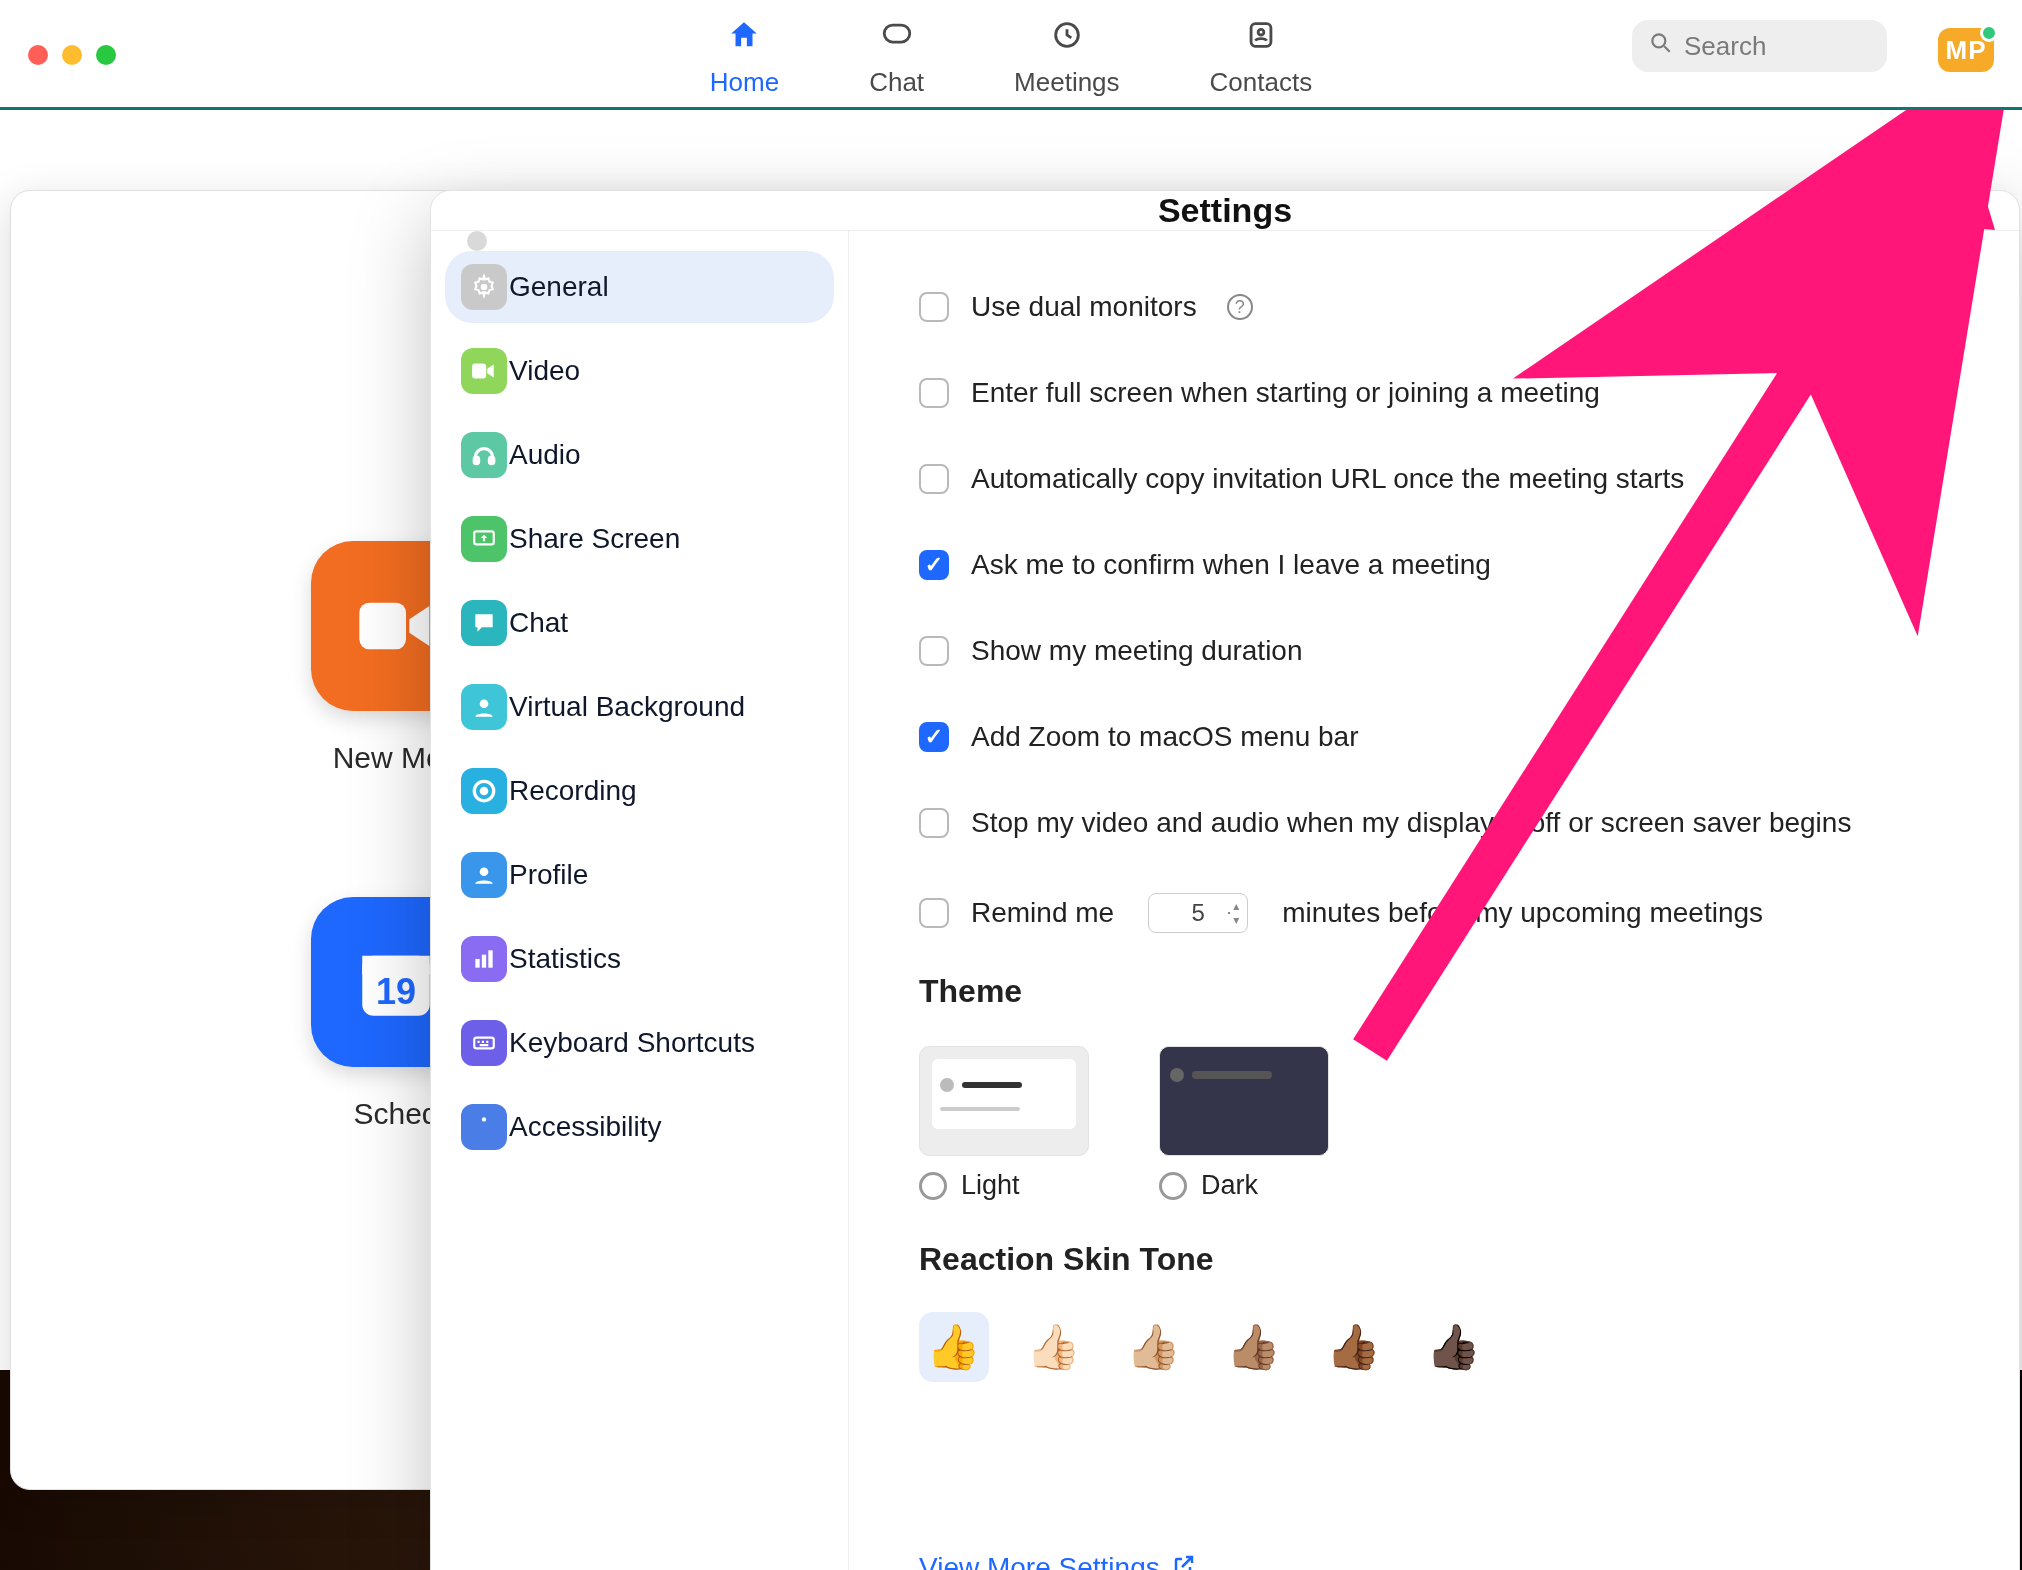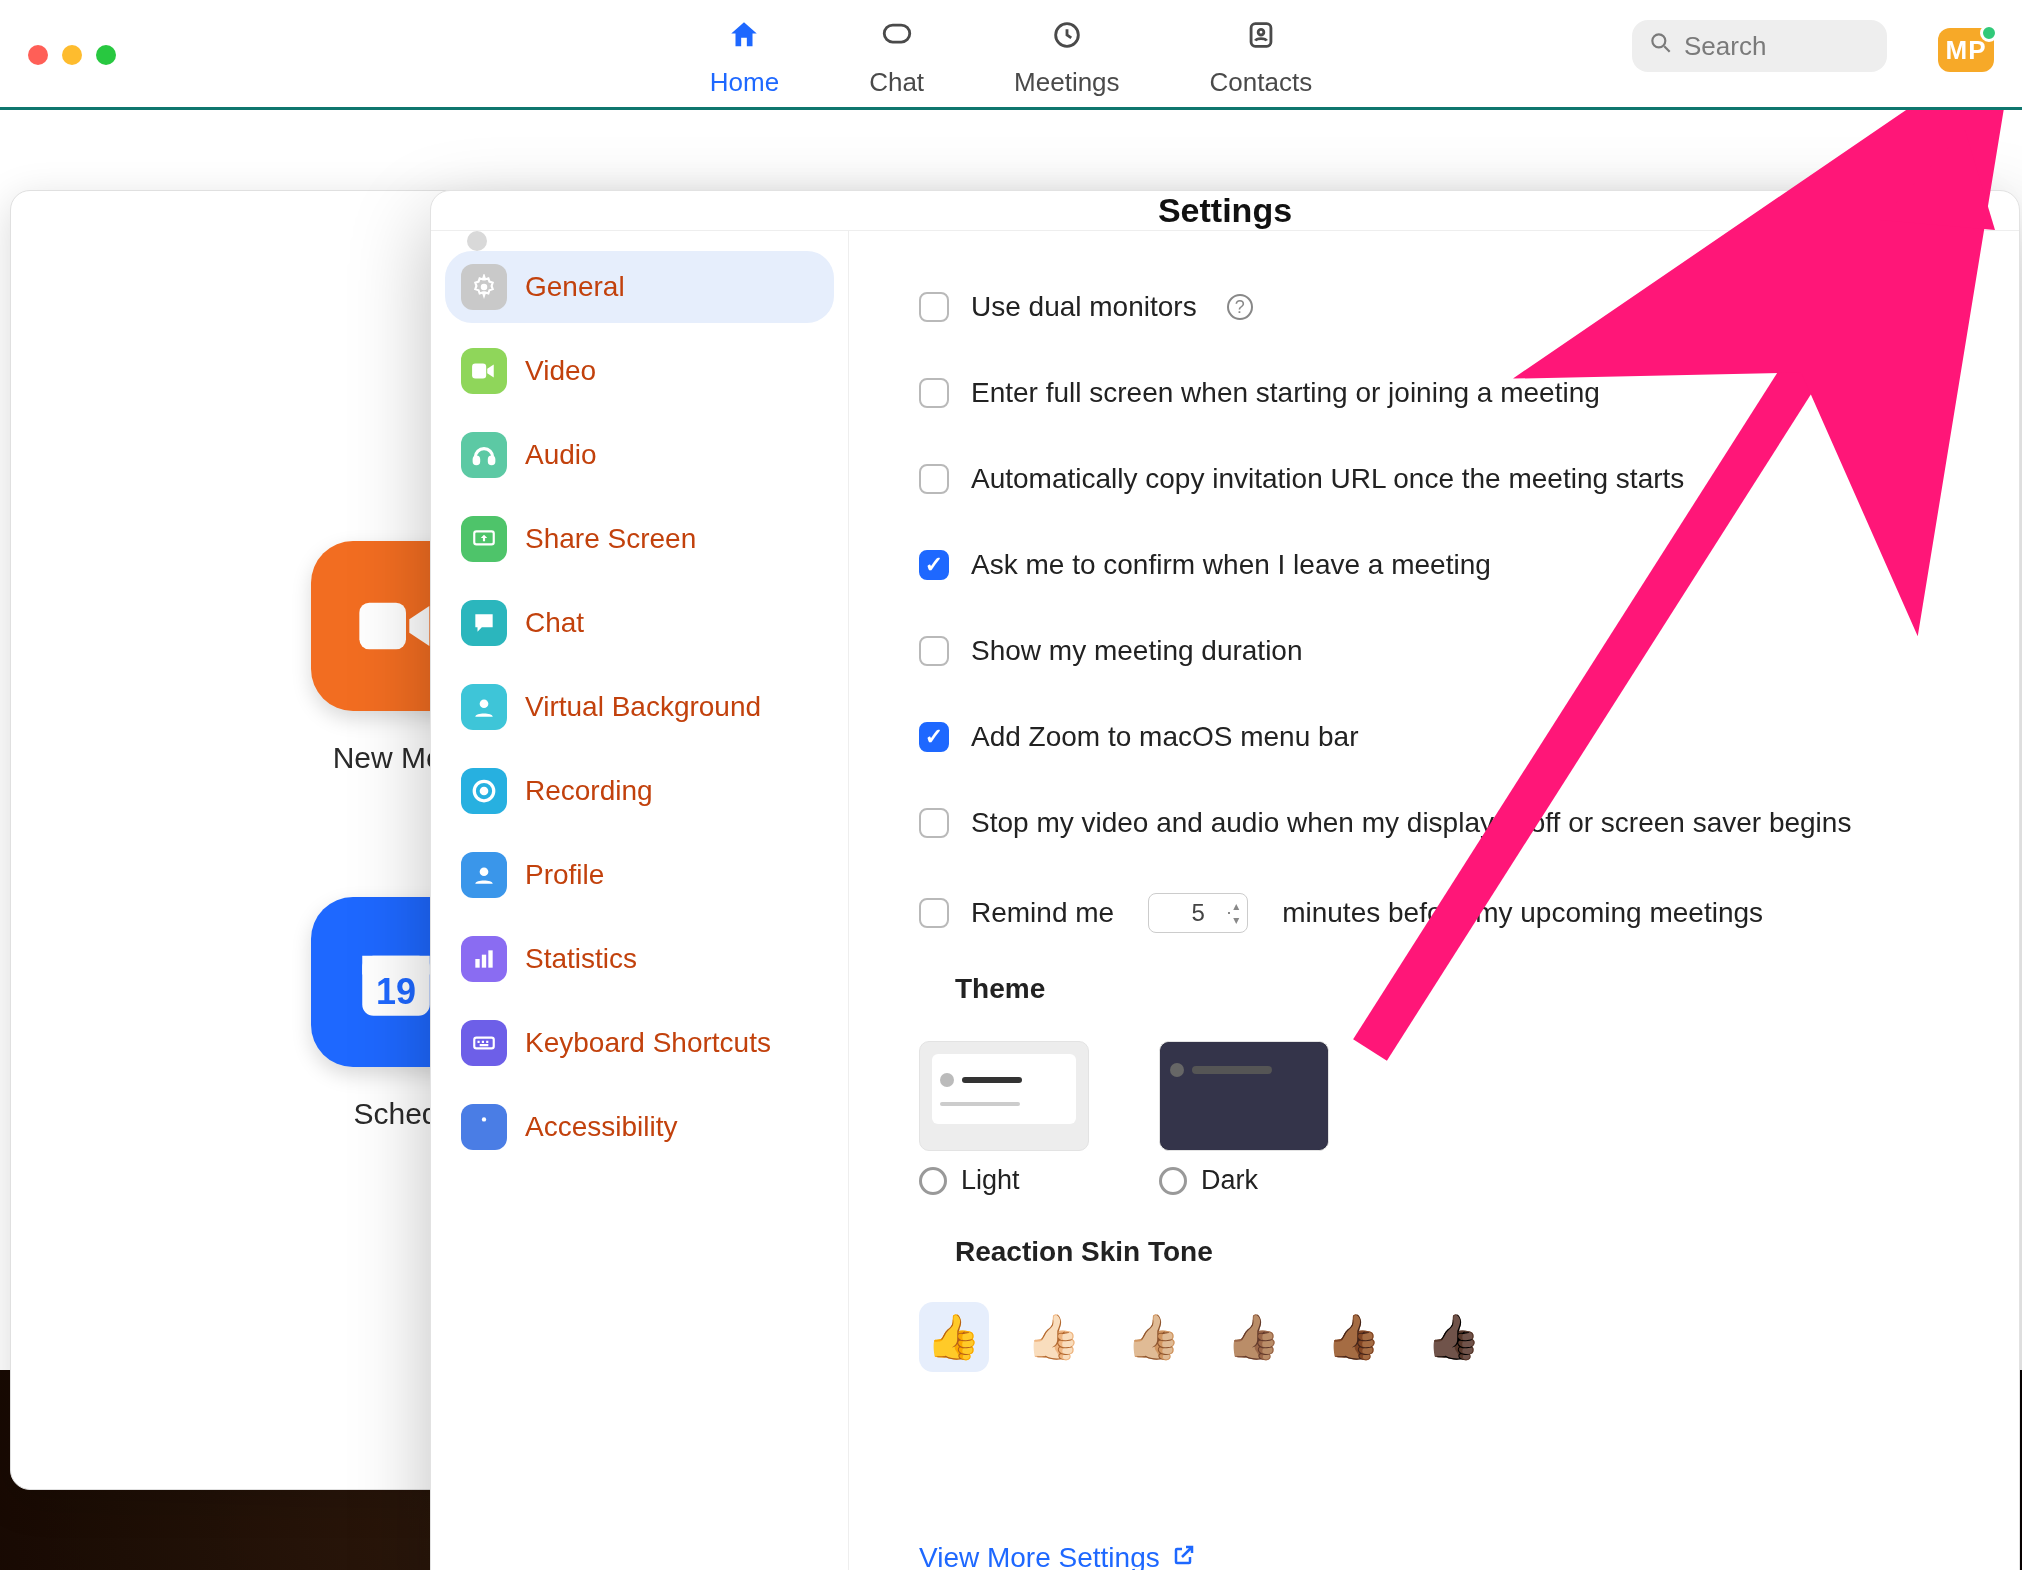--- a/index.html
+++ b/index.html
@@ -122,24 +122,24 @@
   }
   .settings-title { font-size: 34px; font-weight: 700; color:#111; }
 
   .settings-body { flex:1; display:flex; }
   .settings-sidebar {
     width: 418px; border-right: 1px solid #eee;
     padding: 20px 14px;
     display:flex; flex-direction:column; gap:12px;
   }
   .side-item {
-    display:flex; align-items:center; gap:18px;
+    display:flex; align-items:center; gap:2px;
     height: 72px; border-radius: 27px;
     padding: 0 16px;
-    font-size: 28px; color:#c2410c; cursor: pointer;
+    font-size: 28px; color:#0f172a; cursor: pointer;
   }
   .side-item.active { background: #e6eefc; }
   .side-icon {
     width: 46px; height: 46px; border-radius: 12px;
     display:flex; align-items:center; justify-content:center; color:#fff;
     flex-shrink:0;
   }
   .si-general { background:#c9c9c9; }
   .si-video { background:#8fd65a; }
   .si-audio { background:#5cc9a4; }
@@ -173,21 +173,21 @@
   .stepper {
     width: 100px; height: 40px; border:1px solid #ccc; border-radius:8px;
     display:inline-flex; align-items:center; justify-content:center;
     font-size: 24px; color:#444; margin: 0 12px; position:relative;
   }
   .stepper::after {
     content:""; position:absolute; right:10px; top:6px; bottom:6px; width:16px;
     background: linear-gradient(#888 0 0) center/2px 2px no-repeat;
   }
   .stepper-chevrons { position:absolute; right:8px; display:flex; flex-direction:column; gap:2px; font-size:12px; color:#888;}
-  .section-h { font-weight:700; font-size:28px; margin-top:10px;margin-left:36px;}
+  .section-h { font-weight:700; font-size:32px; margin-top:10px;}
   .themes { display:flex; gap:70px; margin-top:6px; }
   .theme-card { display:flex; flex-direction:column; gap:14px; align-items:flex-start;}
   .theme-thumb {
     width: 170px; height: 110px; border-radius:10px;
     border:1px solid #e3e3e3; display:flex; align-items:flex-start; padding:12px;
   }
   .theme-thumb.light { background:#ededed; }
   .theme-thumb.light .inner { background:#fff; width:100%; height:70px; border-radius:6px; padding:8px;}
   .theme-thumb.dark { background:#2c2c3b; padding:0; align-items:stretch;}
   .theme-thumb.dark .inner { width:100%; height:100%; background:#34344a; border-radius:10px; }

